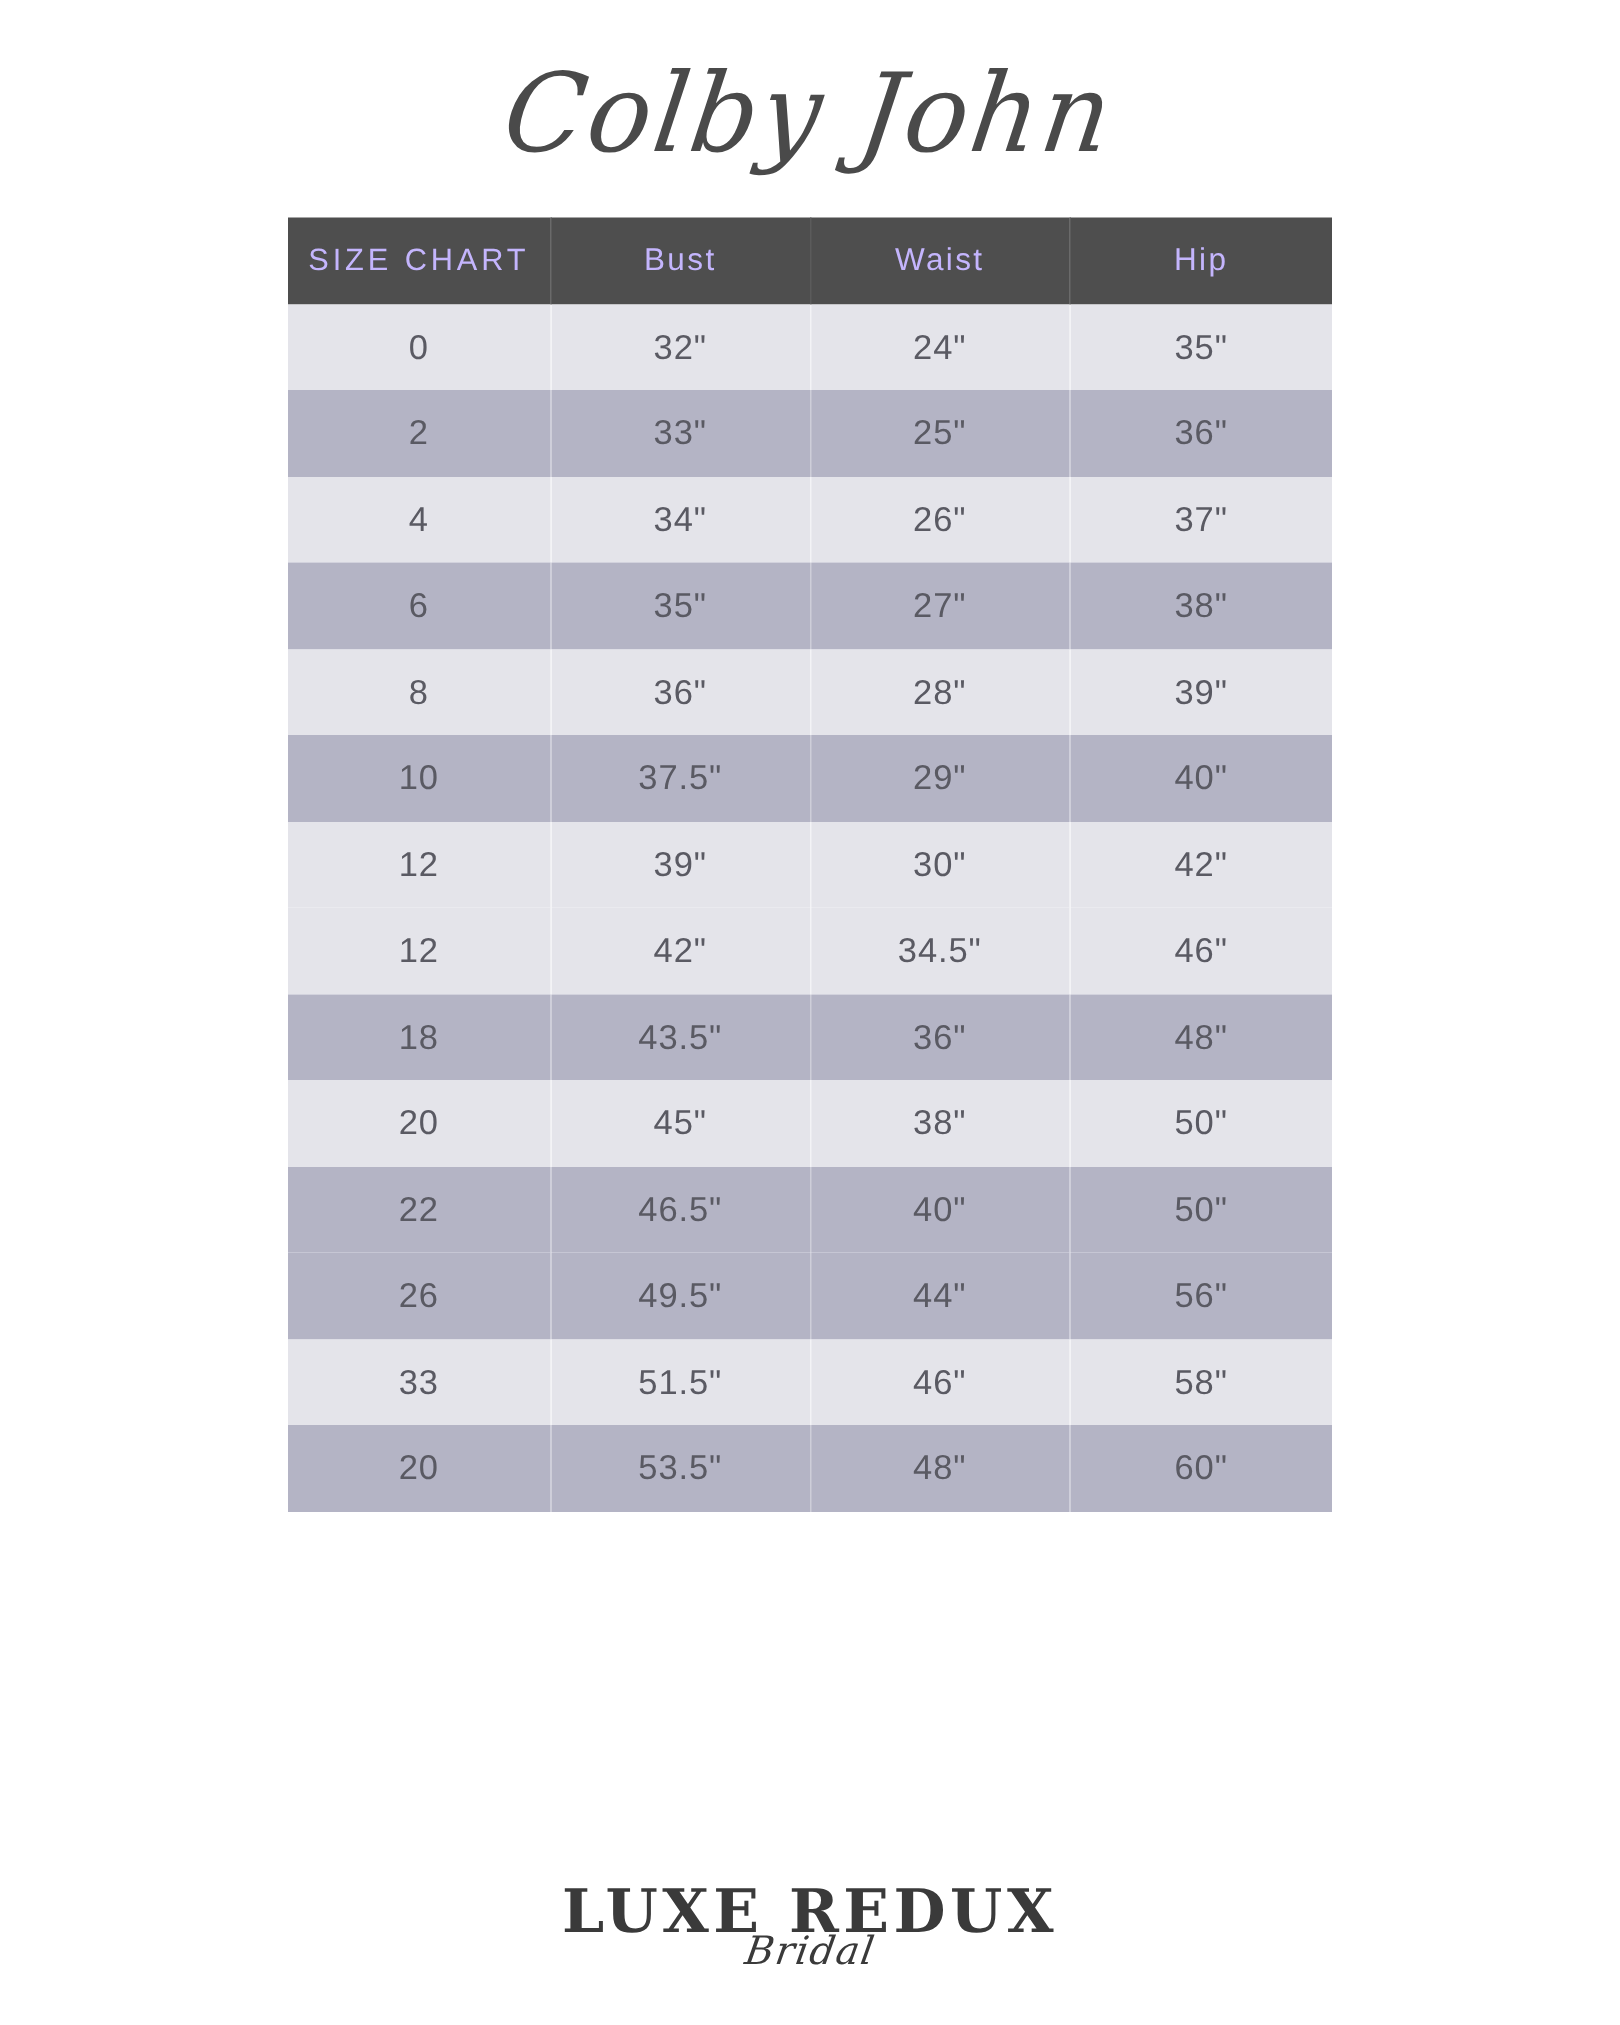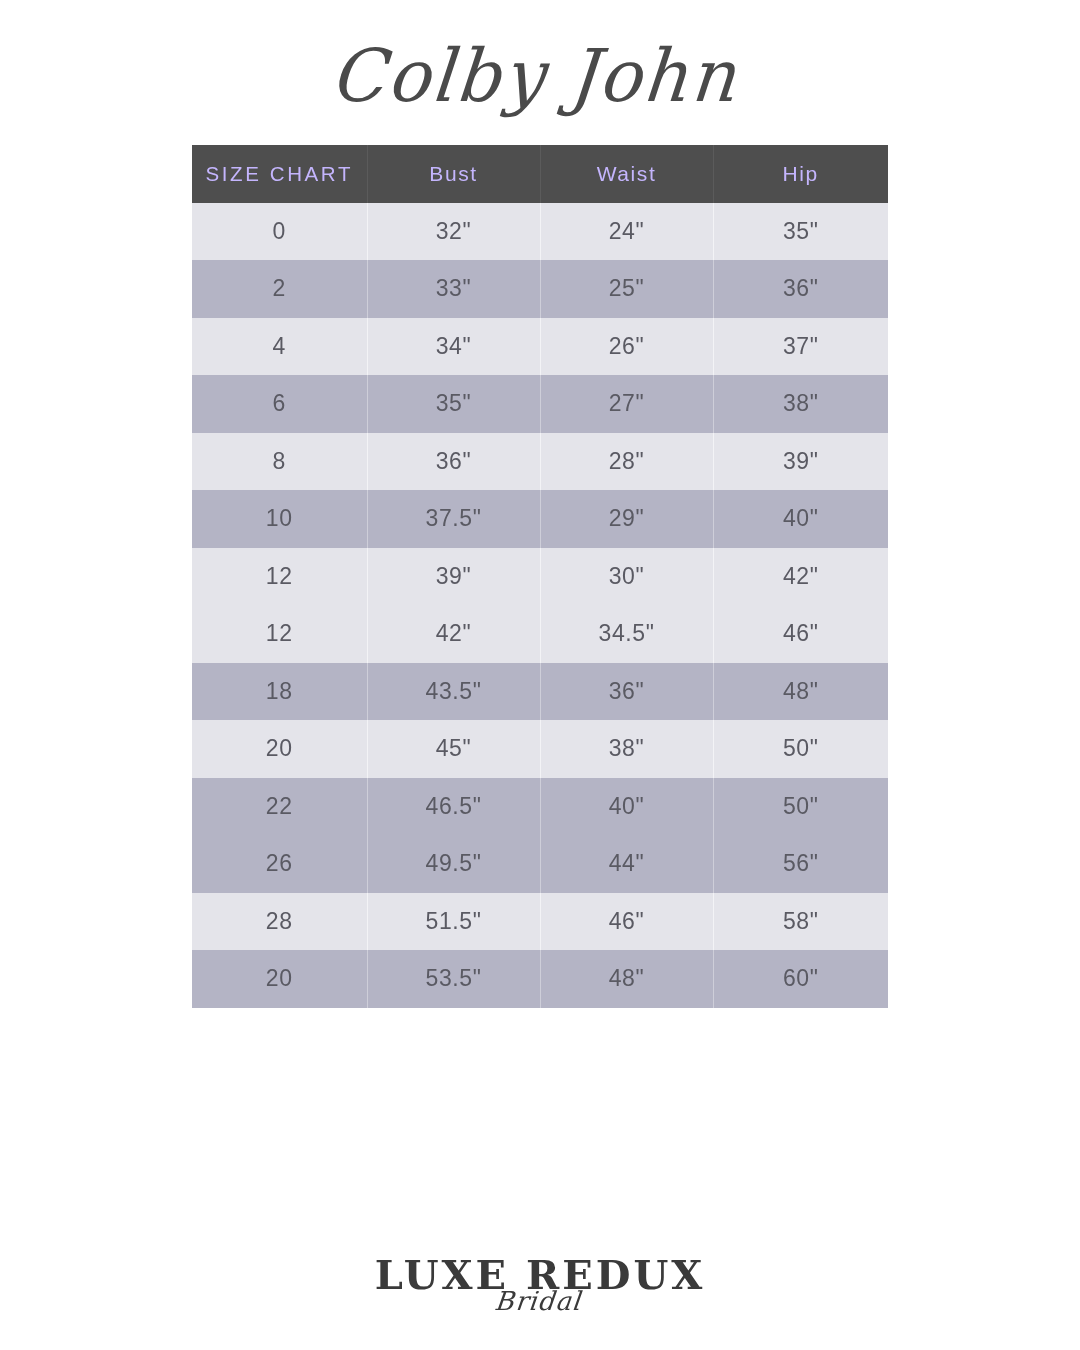--- a/index.html
+++ b/index.html
@@ -218,21 +218,21 @@
           <td>40"</td>
           <td>50"</td>
         </tr>
         <tr class="row-dark">
           <td>26</td>
           <td>49.5"</td>
           <td>44"</td>
           <td>56"</td>
         </tr>
         <tr class="row-light">
-          <td>28</td>
+          <td>33</td>
           <td>51.5"</td>
           <td>46"</td>
           <td>58"</td>
         </tr>
         <tr class="row-dark">
           <td>20</td>
           <td>53.5"</td>
           <td>48"</td>
           <td>60"</td>
         </tr>

